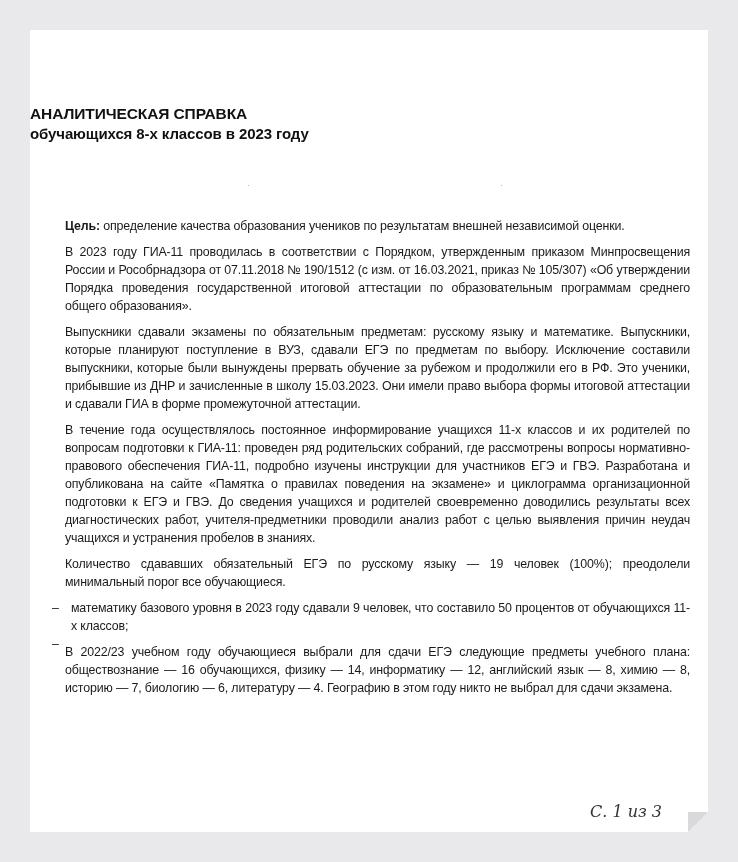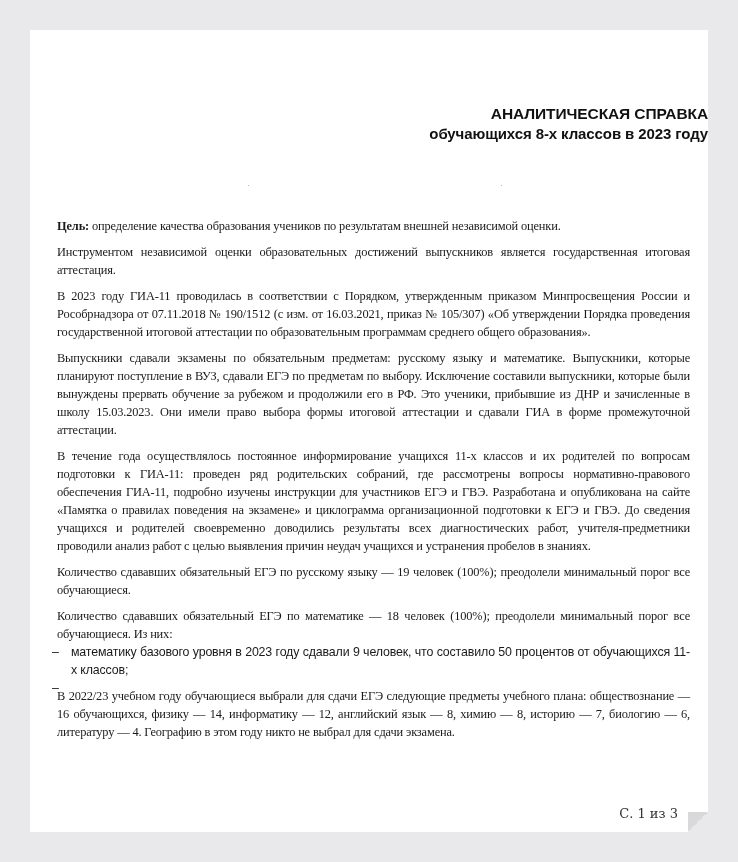--- a/index.html
+++ b/index.html
@@ -29,21 +29,21 @@
       bottom: 0;
       width: 20px;
       height: 20px;
       background: linear-gradient(135deg, #d9d9dc 0%, #d9d9dc 50%, #e9e9eb 50%, #e9e9eb 100%);
     }
     .title-block {
       position: absolute;
       left: 0;
       top: 74px;
       width: 678px;
-      text-align: right;
+      text-align: left;
       font-weight: bold;
       font-size: 15px;
       line-height: 20px;
       letter-spacing: -0.1px;
       color: #111;
     }
     .title-block .t1 { font-size: 15.5px; }
     .dot {
       position: absolute;
       top: 155px;
@@ -55,70 +55,68 @@
       position: absolute;
       left: 19px;
       top: 187px;
       width: 641px;
       font-size: 12.4px;
       line-height: 18px;
       text-align: justify;
       letter-spacing: -0.15px;
     }
     .content p {
-      margin: 0 0 8px 8px;
-      font-family: Liberation Serif, serif;
+      margin: 0 0 8px 16px;
     }
     .content b { font-weight: bold; }
     .content ul {
       list-style: none;
       margin: 0;
       padding: 0;
     }
     .content li {
       position: relative;
       padding-left: 22px;
     }
     .content li .dash {
       position: absolute;
       left: 3px;
       top: 0;
     }
     .p-tight { margin-bottom: 0 !important; }
     .list-wrap { margin-bottom: 8px; }
     .page-num {
       position: absolute;
-      right: 30px;
+      right: 46px;
       bottom: 11px;
       font-family: "DejaVu Serif", "Liberation Serif", serif;
-      font-size: 13px;
+      font-style: italic;
+      font-size: 16px;
       color: #333;
     }
   </style>
 </head>
 <body>
 
 <div class="sheet">
 
   <div class="title-block">
     <div class="t1">АНАЛИТИЧЕСКАЯ СПРАВКА</div>
     <div>обучающихся 8-х классов в 2023 году</div>
   </div>
 
   <div class="dot" style="left:218px;"></div>
   <div class="dot" style="left:471px;"></div>
 
   <div class="content">
     <p><b>Цель:</b><span> определение качества образования учеников по результатам внешней независимой оценки.</span></p>
-    <p>Инструментом независимой оценки образовательных достижений выпускников является государственная итоговая аттестация.</p>
     <p>В 2023 году ГИА-11 проводилась в соответствии с Порядком, утвержденным приказом Минпросвещения России и Рособрнадзора от 07.11.2018 № 190/1512 (с изм. от 16.03.2021, приказ № 105/307) «Об утверждении Порядка проведения государственной итоговой аттестации по образовательным программам среднего общего образования».</p>
     <p>Выпускники сдавали экзамены по обязательным предметам: русскому языку и математике. Выпускники, которые планируют поступление в ВУЗ, сдавали ЕГЭ по предметам по выбору. Исключение составили выпускники, которые были вынуждены прервать обучение за рубежом и продолжили его в РФ. Это ученики, прибывшие из ДНР и зачисленные в школу 15.03.2023. Они имели право выбора формы итоговой аттестации и сдавали ГИА в форме промежуточной аттестации.</p>
     <p>В течение года осуществлялось постоянное информирование учащихся 11-х классов и их родителей по вопросам подготовки к ГИА-11: проведен ряд родительских собраний, где рассмотрены вопросы нормативно-правового обеспечения ГИА-11, подробно изучены инструкции для участников ЕГЭ и ГВЭ. Разработана и опубликована на сайте «Памятка о правилах поведения на экзамене» и циклограмма организационной подготовки к ЕГЭ и ГВЭ. До сведения учащихся и родителей своевременно доводились результаты всех диагностических работ, учителя-предметники проводили анализ работ с целью выявления причин неудач учащихся и устранения пробелов в знаниях.</p>
     <p>Количество сдававших обязательный ЕГЭ по русскому языку — 19 человек (100%); преодолели минимальный порог все обучающиеся.</p>
-    <p class="p-tight">Количество сдававших обязательный ЕГЭ по математике — 18 человек (100%); преодолели минимальный порог все обучающиеся. Из них:</p>
     <div class="list-wrap">
       <ul>
         <li>
           <span class="dash">–</span>
           <span>математику базового уровня в 2023 году сдавали 9 человек, что составило 50 процентов от обучающихся 11-х классов;</span>
         </li>
         <li>
           <span class="dash">–</span>
         </li>
       </ul>

